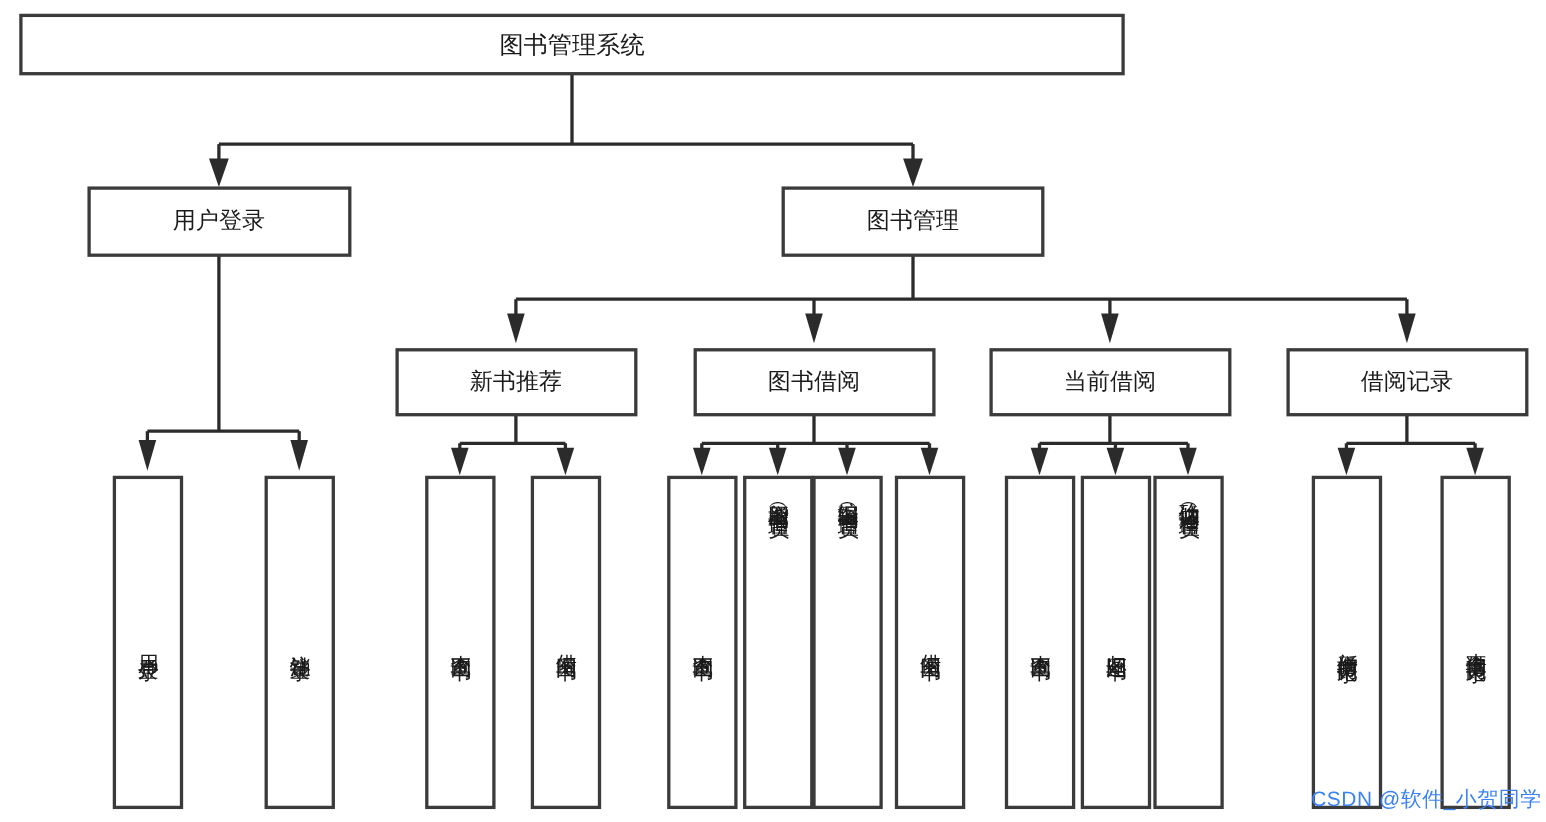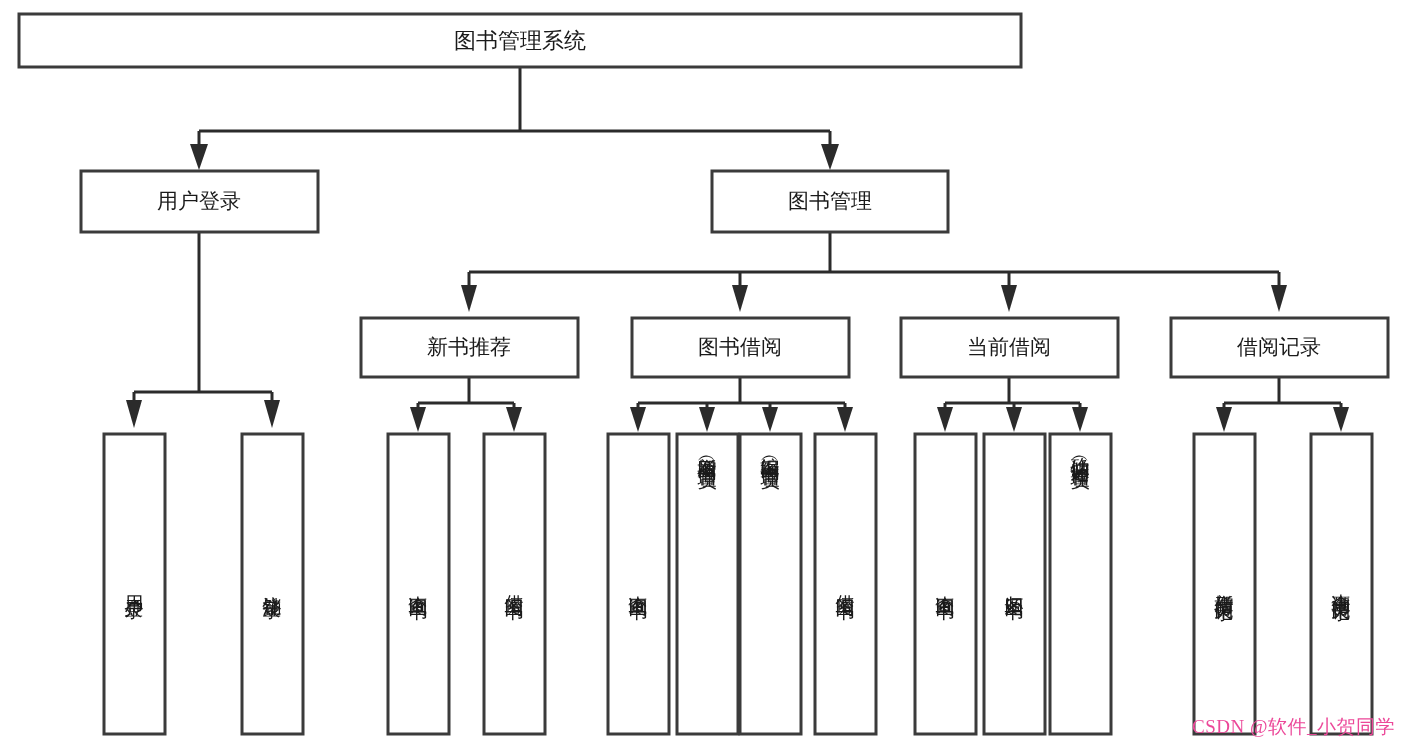--- a/index.html
+++ b/index.html
@@ -65,23 +65,23 @@
   }
   .leaf-label-wrap {
     position: absolute;
     display: flex;
     align-items: center;
     justify-content: center;
     pointer-events: none;
   }
   .watermark {
     position: absolute;
-    font-family: Liberation Serif, serif;
+    font-family: Liberation Sans, sans-serif;
     font-size: 19px;
-    color: #ec4899;
+    color: #3b82f6;
     white-space: nowrap;
     letter-spacing: 0.5px;
     text-align: right;
   }
 </style>
 </head>
 <body>
 
 <div id="diagram-root">
 

